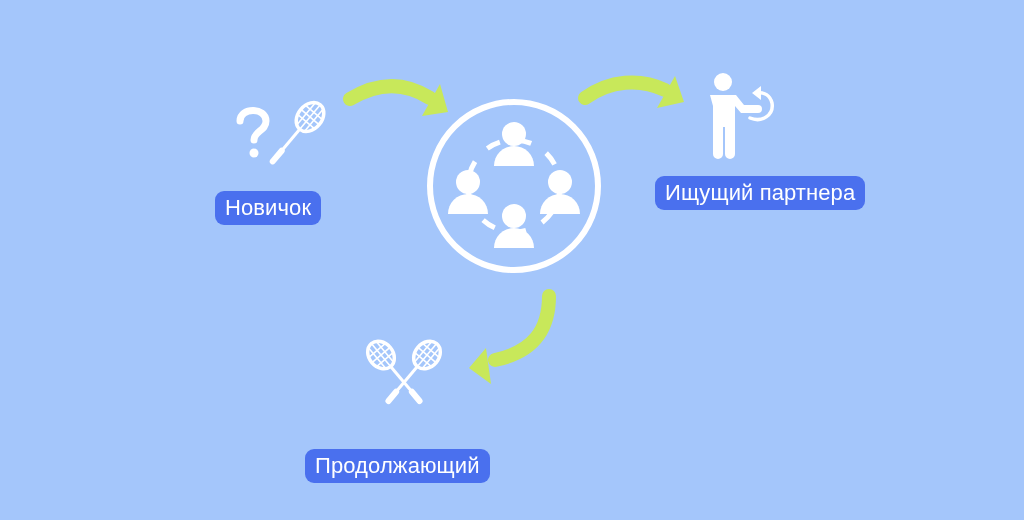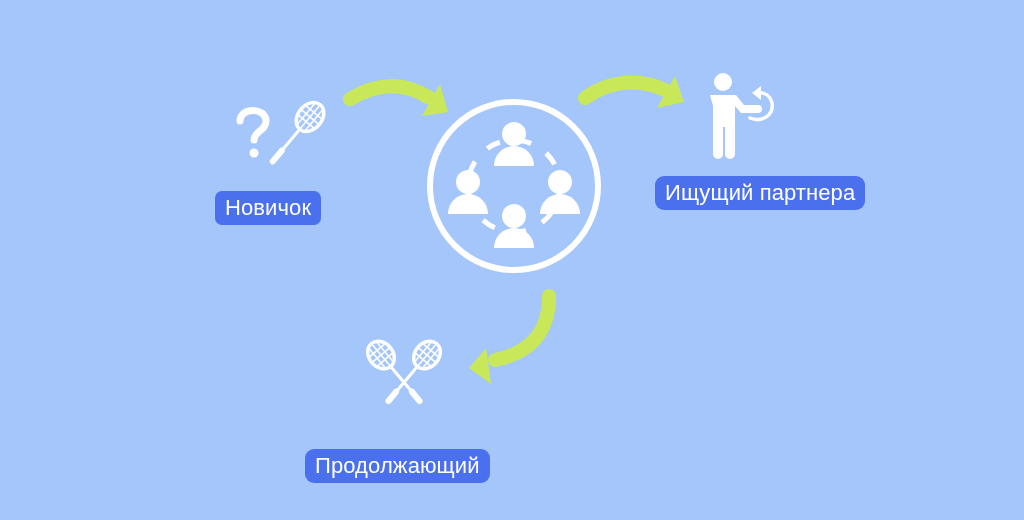--- a/index.html
+++ b/index.html
@@ -116,19 +116,19 @@
           <line x1="-10" y1="6" x2="10" y2="6"></line>
         <line x1="-5" y1="-13" x2="-5" y2="13"></line>
           <line x1="0" y1="-14" x2="0" y2="14"></line>
           <line x1="5" y1="-13" x2="5" y2="13"></line>
       </g>
       <line x1="0" y1="15" x2="0" y2="52" stroke="#ffffff" stroke-width="3"></line>
       <line x1="0" y1="48" x2="0" y2="60" stroke="#ffffff" stroke-width="6" stroke-linecap="round"></line>
     </g>
   </svg>
 
-  <div class="label" style="left:215px;top:191px;border-radius:7px;">Новичок</div>
+  <div class="label" style="left:215px;top:191px;">Новичок</div>
 
   <div class="label" style="left:655px;top:176px;">Ищущий партнера</div>
 
   <div class="label" style="left:305px;top:449px;">Продолжающий</div>
 
 </div>
 
 </body></html>

